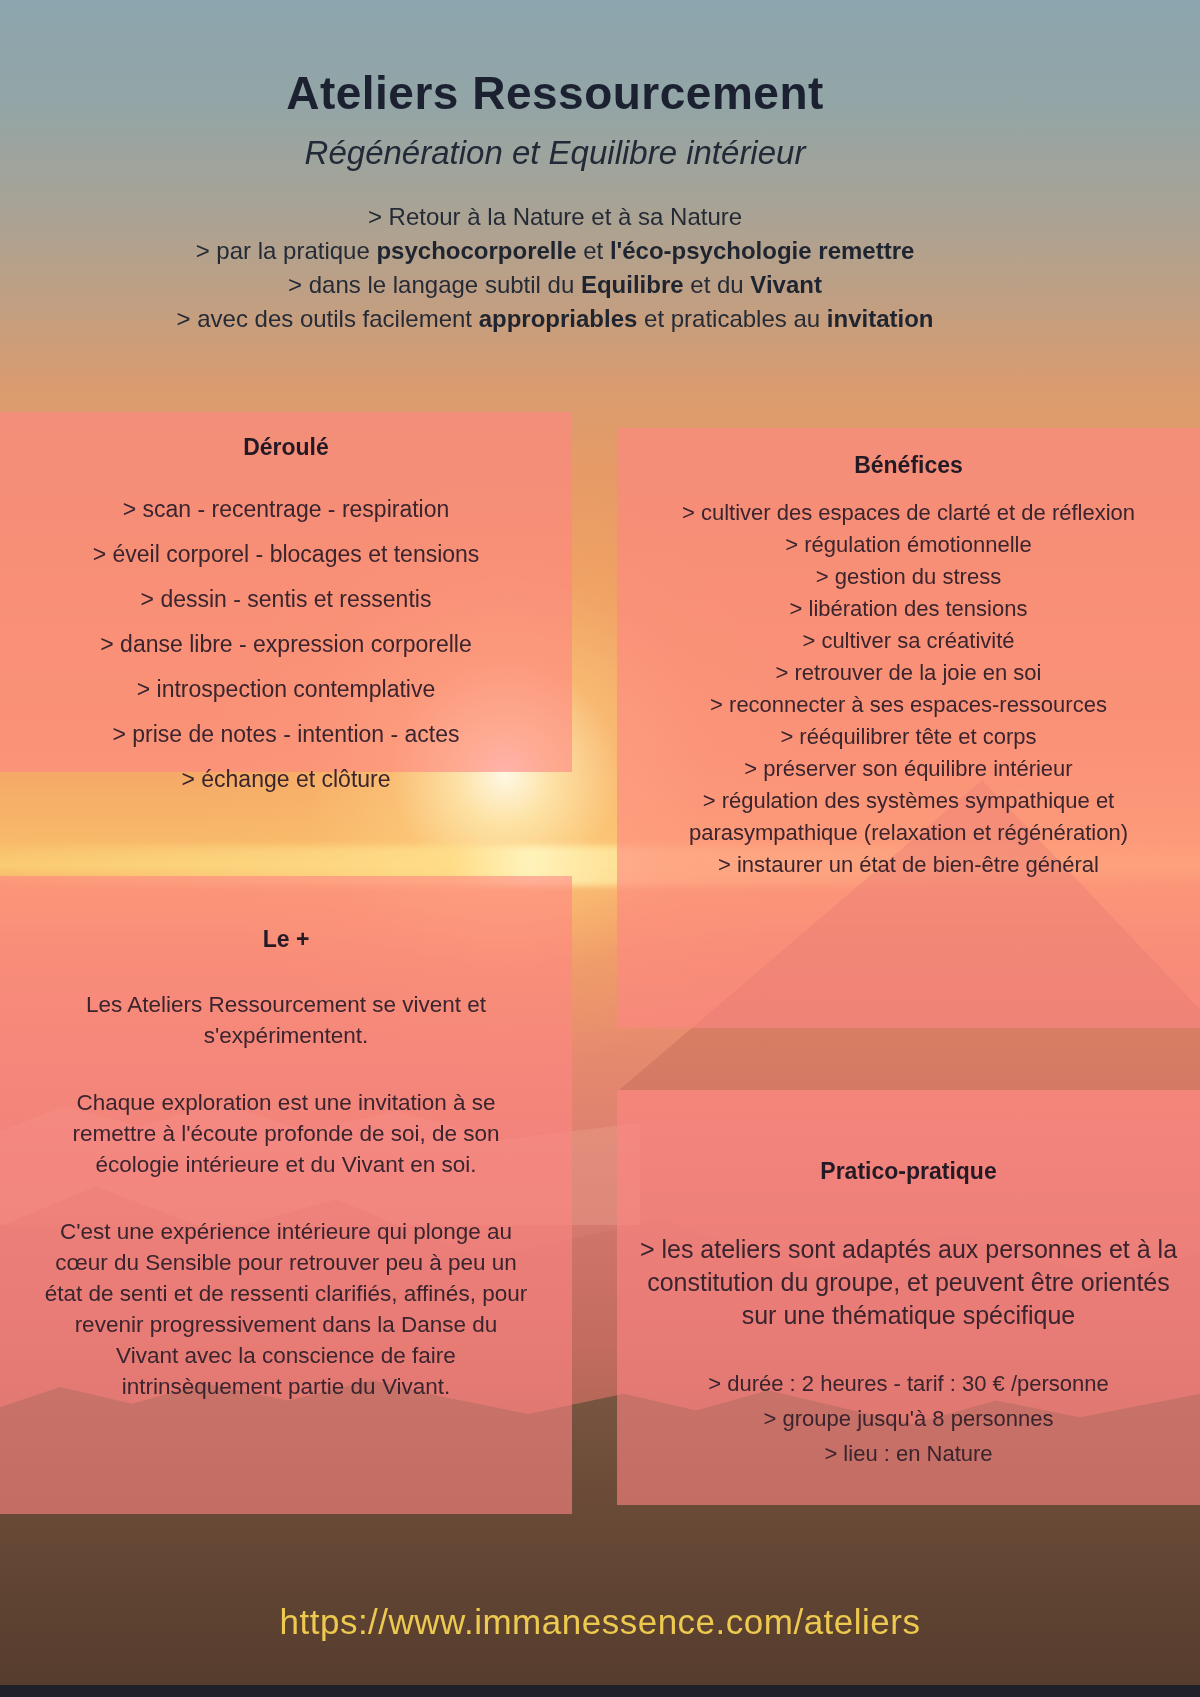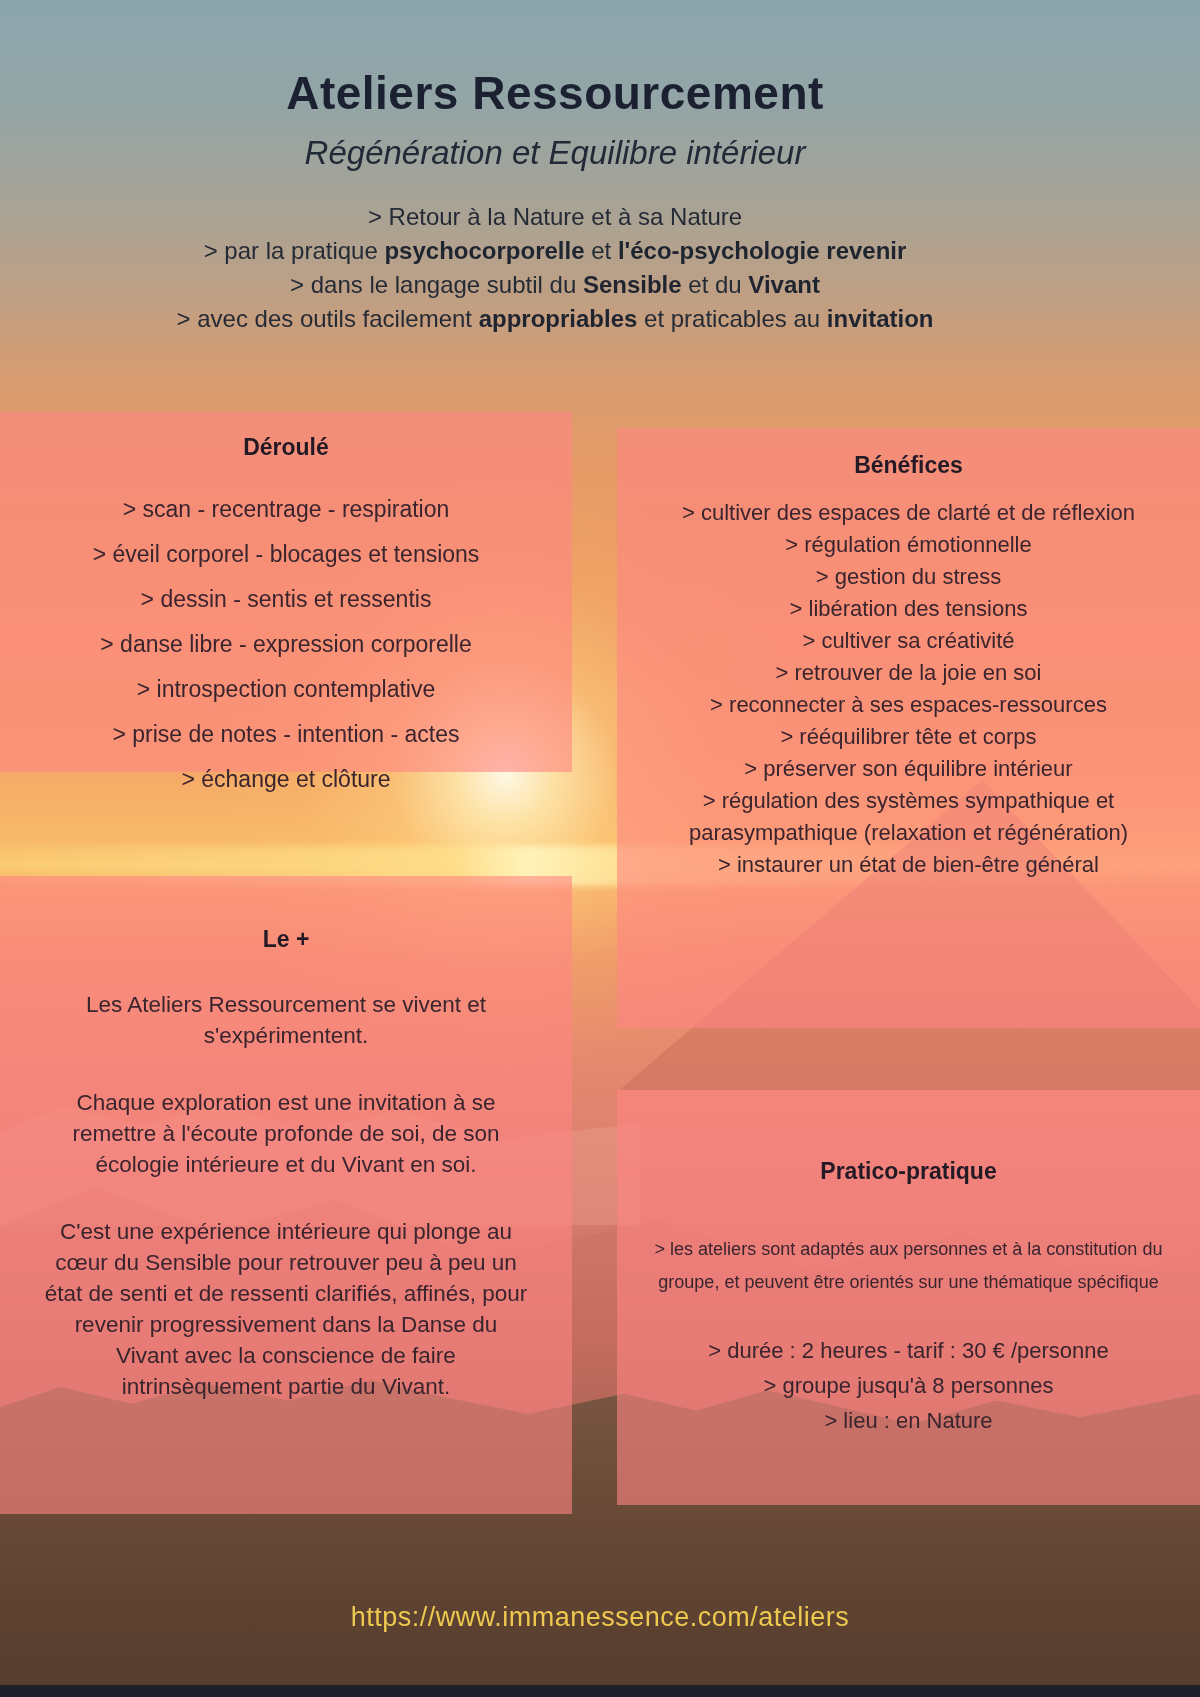--- a/index.html
+++ b/index.html
@@ -55,48 +55,48 @@
   .box-deroule .box-title{margin-top:22px;}
   .deroule-list{margin-top:26px;font-size:23px;line-height:45px;}
   .box-benefices{left:617px;top:428px;width:583px;height:600px;padding:0 26px;box-sizing:border-box;}
   .box-benefices .box-title{margin-top:24px;}
   .benefices-list{margin-top:18px;font-size:22px;line-height:32px;}
   .box-leplus{left:0;top:876px;width:572px;height:638px;padding:0 44px;box-sizing:border-box;}
   .box-leplus .box-title{margin-top:50px;}
   .leplus-para{margin:36px 0 0 0;font-size:22.5px;line-height:31px;}
   .box-pratico{left:617px;top:1090px;width:583px;height:415px;padding:10px 22px;box-sizing:border-box;}
   .box-pratico .box-title{margin-top:58px;}
-  .pratico-lead{margin:48px 0 0 0;font-size:18px;line-height:33px;}
+  .pratico-lead{margin:48px 0 0 0;font-size:25px;line-height:33px;}
   .pratico-list{margin-top:34px;font-size:22px;line-height:35px;}
 
   
   .footer{position:absolute;left:0;top:1602px;width:100%;text-align:center;}
-  .footer a{font-size:27px;letter-spacing:0.5px;color:#edc94f;text-decoration:none;}
+  .footer a{font-size:35px;letter-spacing:0.5px;color:#edc94f;text-decoration:none;}
 </style>
 </head>
 <body>
 
 <div class="page">
 
   <div class="bg-sky"></div>
   <div class="sun-glow"></div>
   <div class="horizon-glow"></div>
   <div class="mtn-peak"></div>
   <div class="mist-ridge"></div>
   <div class="rose-range"></div>
   <div class="fg-ridge"></div>
   <div class="bottom-strip"></div>
 
   <div class="header">
     <h1 class="main-title">Ateliers Ressourcement</h1>
     <div class="subtitle">Régénération et Equilibre intérieur</div>
     <div class="intro">
       <div><span>&gt; Retour à la Nature et à sa Nature</span></div>
-      <div><span>&gt; par la pratique </span><b>psychocorporelle</b><span> et </span><b>l'éco-psychologie revenir</b></div>
-      <div><span>&gt; dans le langage subtil du </span><b>Sensible</b><span> et du </span><b>Vivant</b></div>
+      <div><span>&gt; par la pratique </span><b>psychocorporelle</b><span> et </span><b>l'éco-psychologie remettre</b></div>
+      <div><span>&gt; dans le langage subtil du </span><b>Equilibre</b><span> et du </span><b>Vivant</b></div>
       <div><span>&gt; avec des outils facilement </span><b>appropriables</b><span> et praticables au </span><b>invitation</b></div>
     </div>
   </div>
 
   <div class="box box-deroule">
     <div class="box-title">Déroulé</div>
     <div class="deroule-list">
       <div>&gt; scan - recentrage - respiration</div>
       <div>&gt; éveil corporel - blocages et tensions</div>
       <div>&gt; dessin - sentis et ressentis</div>

